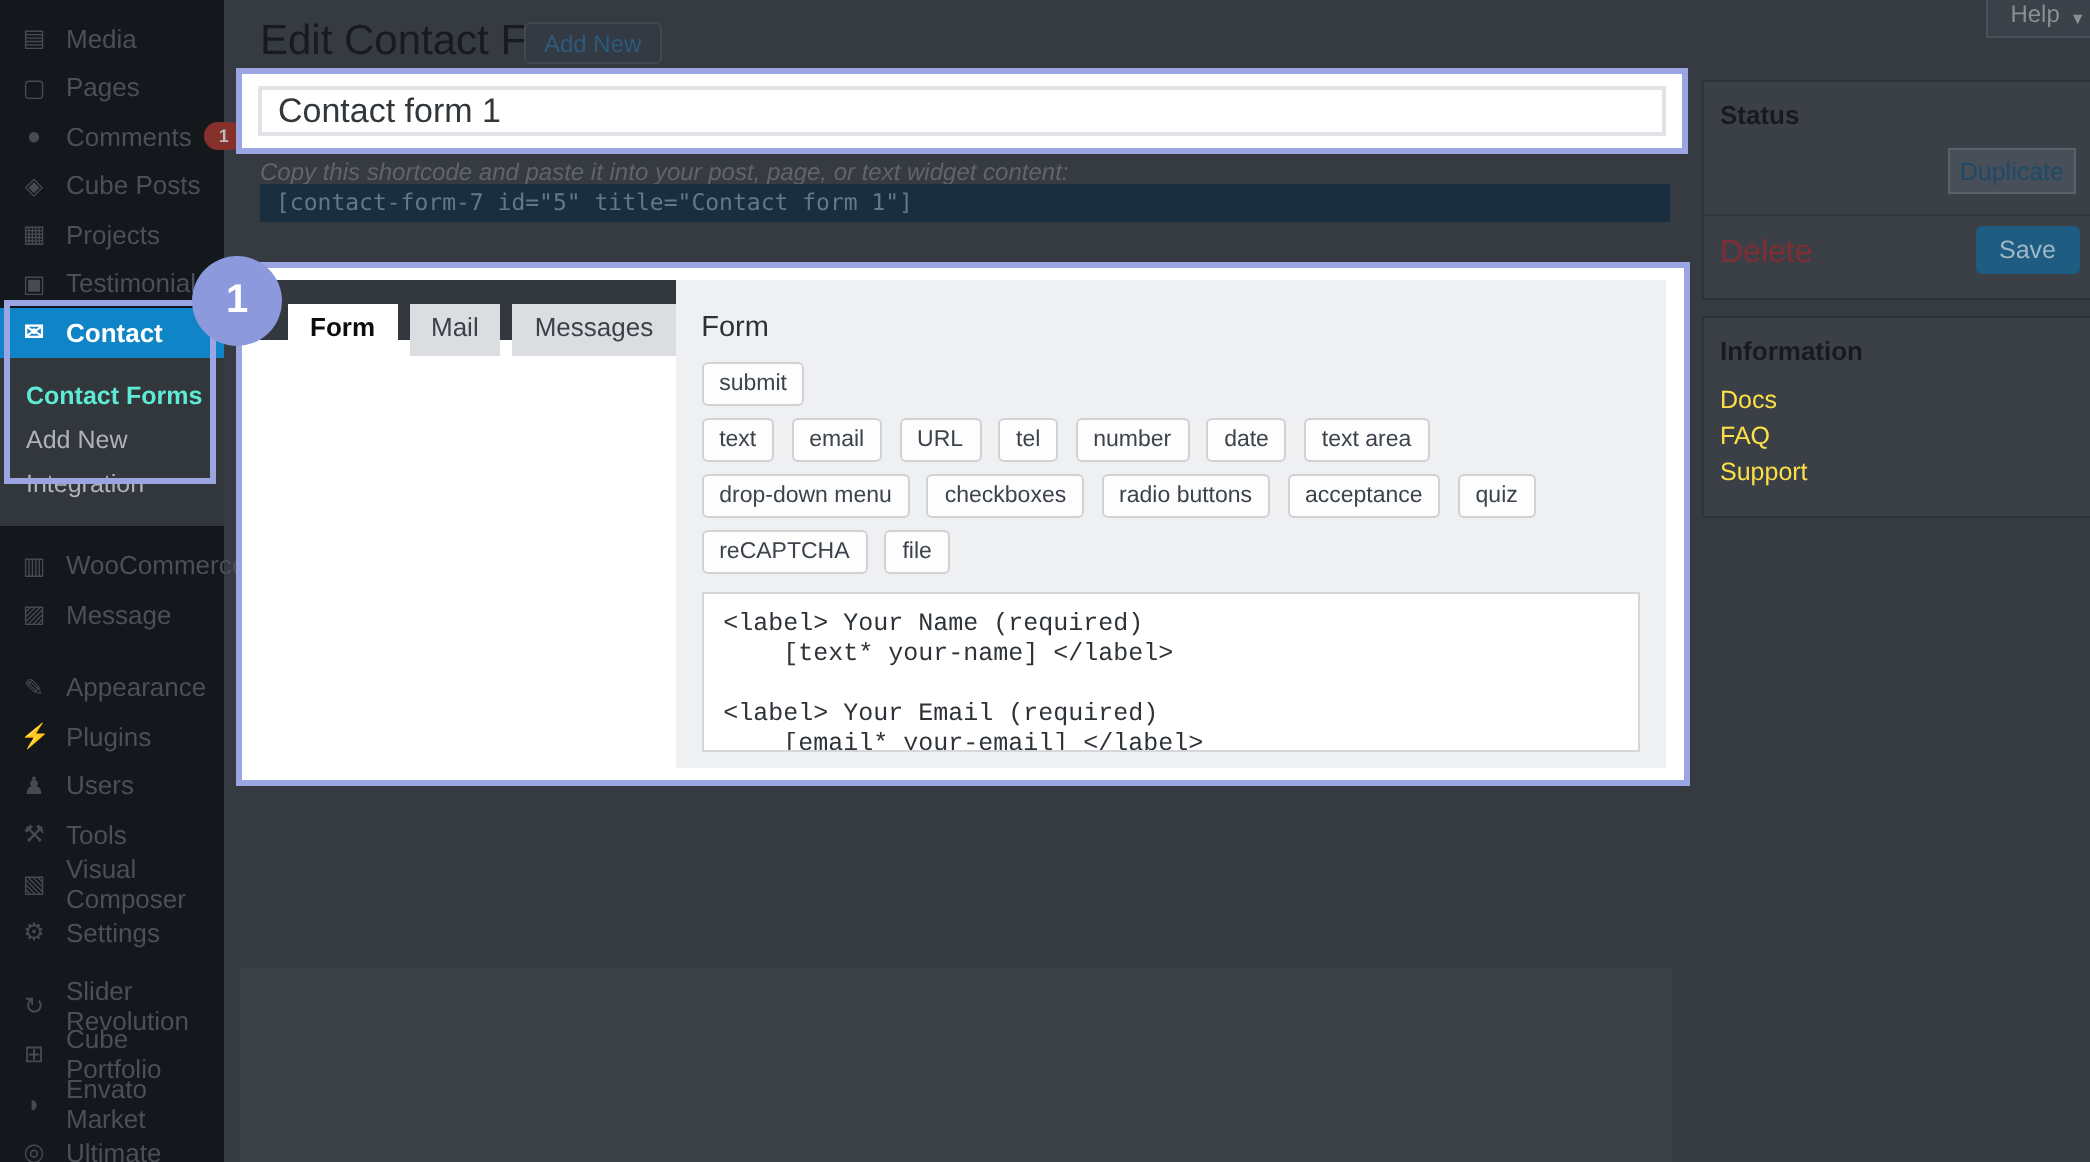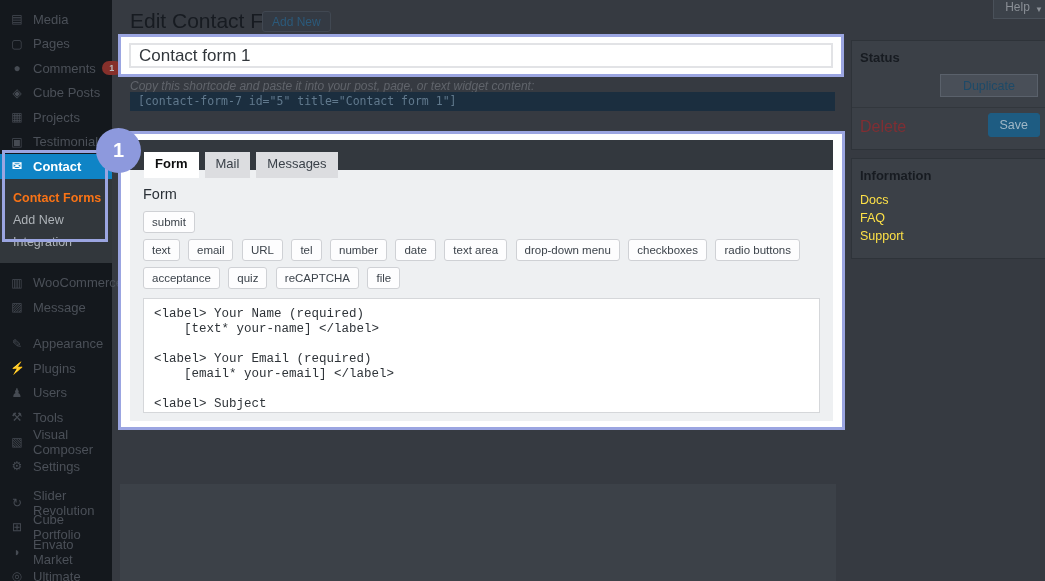--- a/index.html
+++ b/index.html
@@ -12,51 +12,51 @@
   .sidebar{position:absolute;left:0;top:0;width:112px;height:581px;background:#14181d;padding-top:7px;box-sizing:border-box;z-index:2;}
   .sb-item{height:24.5px;display:flex;align-items:center;padding-left:10px;gap:9px;font-size:13px;color:#4b5058;cursor:pointer;position:relative;}
   .sb-item .sb-ico{width:14px;font-size:12px;text-align:center;color:#464b53;flex:0 0 14px;}
   .sb-item.gap{margin-top:12px;}
   .sb-item.active{background:#0f84c6;color:#ffffff;font-weight:bold;}
   .sb-item.active .sb-ico{color:#ffffff;}
   .sb-item.active::after{content:"";position:absolute;right:0;top:50%;margin-top:-6px;border-top:6px solid transparent;border-bottom:6px solid transparent;border-right:6px solid #363a41;}
   .sb-badge{min-width:14px;height:14px;border-radius:8px;background:#86302b;color:#b9babd;font-size:9px;font-weight:bold;display:inline-flex;align-items:center;justify-content:center;padding:0 3px;margin-left:-3px;}
   .submenu{background:#32373c;padding:8px 0 10px 0;margin-top:0;}
   .sub-item{height:22px;line-height:22px;padding-left:13px;font-size:12.5px;color:#aeb3b8;cursor:pointer;}
-  .sub-item.current{color:#f97316;font-weight:bold;}
+  .sub-item.current{color:#5eead4;font-weight:bold;}
   .submenu + .sb-item{margin-top:8px;}
   .contact-highlight{position:absolute;left:2px;top:150px;width:100px;height:86px;border:3px solid #9ba5e1;pointer-events:none;z-index:5;}
   
   .page-title{position:absolute;left:130px;top:9px;font-size:21px;font-weight:400;color:#171b21;margin:0;}
   .add-new-btn{position:absolute;left:262px;top:11px;height:21px;padding:0 9px;font-size:12px;color:#2b5a7b;background:#343a43;border:1px solid #414852;border-radius:3px;cursor:pointer;font-family:inherit;}
   .help-tab{position:absolute;left:993px;top:-7px;height:26px;width:62px;background:#3c424a;border:1px solid #4a515a;box-sizing:border-box;display:flex;align-items:flex-end;justify-content:center;padding-bottom:4px;gap:5px;font-size:12px;color:#8a8f96;cursor:pointer;}
   .help-caret{font-size:8px;color:#8a8f96;}
   
   .title-box{position:absolute;left:118px;top:34px;width:726px;height:43px;background:#ffffff;border:3px solid #9ba5e1;box-sizing:border-box;z-index:3;}
   .title-input{position:absolute;left:8px;top:6px;right:8px;bottom:6px;width:calc(100% - 16px);border:2px solid #e2e3e6;box-sizing:border-box;font-size:17px;color:#32373c;padding:0 8px;font-family:inherit;background:#fff;outline:none;}
   
   .sc-hint{position:absolute;left:130px;top:79px;font-size:12px;font-style:italic;color:#60646b;}
   .sc-box{position:absolute;left:130px;top:92px;width:705px;height:19px;line-height:19px;background:#1b2e3f;color:#61798d;font-family:"DejaVu Sans Mono",monospace;font-size:11.5px;padding-left:8px;box-sizing:border-box;white-space:nowrap;overflow:hidden;cursor:text;}
   
   .dim-postbox{position:absolute;left:120px;top:484px;width:716px;height:97px;background:#3c4148;}
-  .form-panel{position:absolute;left:118px;top:131px;width:727px;height:299px;background:#ffffff;border:3px solid #9ba5e1;box-sizing:border-box;z-index:3;display:flex;flex-direction:column;padding:6px 9px 6px 9px;}
+  .form-panel{position:absolute;left:118px;top:131px;width:727px;height:262px;background:#ffffff;border:3px solid #9ba5e1;box-sizing:border-box;z-index:3;display:flex;flex-direction:row;padding:6px 9px 6px 9px;}
   .tabbar{height:30px;background:#33383e;display:flex;align-items:flex-start;padding-left:14px;gap:6px;flex:0 0 auto;}
   .tab{margin-top:12px;height:26px;box-sizing:border-box;padding:4px 11px 0 11px;font-size:13px;background:#dcdde0;color:#3a4149;cursor:pointer;z-index:1;}
   .tab.active{background:#ffffff;color:#0c0d0e;font-weight:bold;}
   .panel-content{flex:1;background:#eef0f2;display:flex;flex-direction:column;min-height:0;}
   .panel-heading{margin:0;padding:16px 13px 9px 13px;font-size:14.5px;font-weight:400;color:#2b3138;}
   .tagrow{padding:0 13px;line-height:1;}
   .tag-btn{display:inline-block;margin:0 4px 6px 0;padding:4px 8px;background:#fdfdfe;border:1px solid #cfd1d5;border-radius:3px;font-size:11.5px;color:#3c434b;cursor:pointer;font-family:inherit;}
   .form-textarea{flex:1;margin:3px 13px 8px 13px;border:1px solid #d5d7da;background:#ffffff;resize:none;font-family:Liberation Mono, monospace;font-size:12.5px;line-height:15px;color:#2e3338;padding:8px 10px;box-sizing:border-box;white-space:pre;outline:none;}
   
   .side-box{position:absolute;left:851px;width:212px;background:#3b4047;border:1px solid #2e3339;box-sizing:border-box;}
   .status-box{top:40px;height:110px;}
   .info-box{top:158px;height:101px;}
   .box-title{margin:0;padding:9px 0 0 8px;font-size:13px;font-weight:bold;color:#171b21;}
-  .duplicate-btn{position:absolute;top:33px;right:24px;height:23px;padding:0 22px;background:#494f58;border:1px solid #5a616b;border-radius:0;font-size:12.5px;color:#1d4a68;cursor:pointer;font-family:inherit;}
+  .duplicate-btn{position:absolute;top:33px;right:24px;height:23px;padding:0 5px;background:#494f58;border:1px solid #5a616b;border-radius:0;font-size:12.5px;color:#1d4a68;cursor:pointer;font-family:inherit;}
   .status-divider{position:absolute;left:0;right:0;top:66px;border-top:1px solid #32373d;}
   .delete-link{position:absolute;left:8px;top:77px;font-size:16px;color:#802e33;text-decoration:none;cursor:pointer;}
   .save-btn{position:absolute;right:22px;top:72px;height:24px;padding:0 11px;background:#1e5c82;border:1px solid #1e5c82;border-radius:3px;font-size:12.5px;color:#a0b7c6;cursor:pointer;font-family:inherit;}
   .info-links{padding:10px 0 0 8px;display:flex;flex-direction:column;gap:4px;}
   .info-link{font-size:12.5px;color:#fde047;cursor:pointer;width:max-content;}
   
   .step-circle{position:absolute;left:96px;top:128px;width:45px;height:45px;border-radius:50%;background:#8d99dd;color:#ffffff;font-size:20px;font-weight:bold;display:flex;align-items:center;justify-content:center;z-index:6;}
 </style>
 </head>
 <body>

